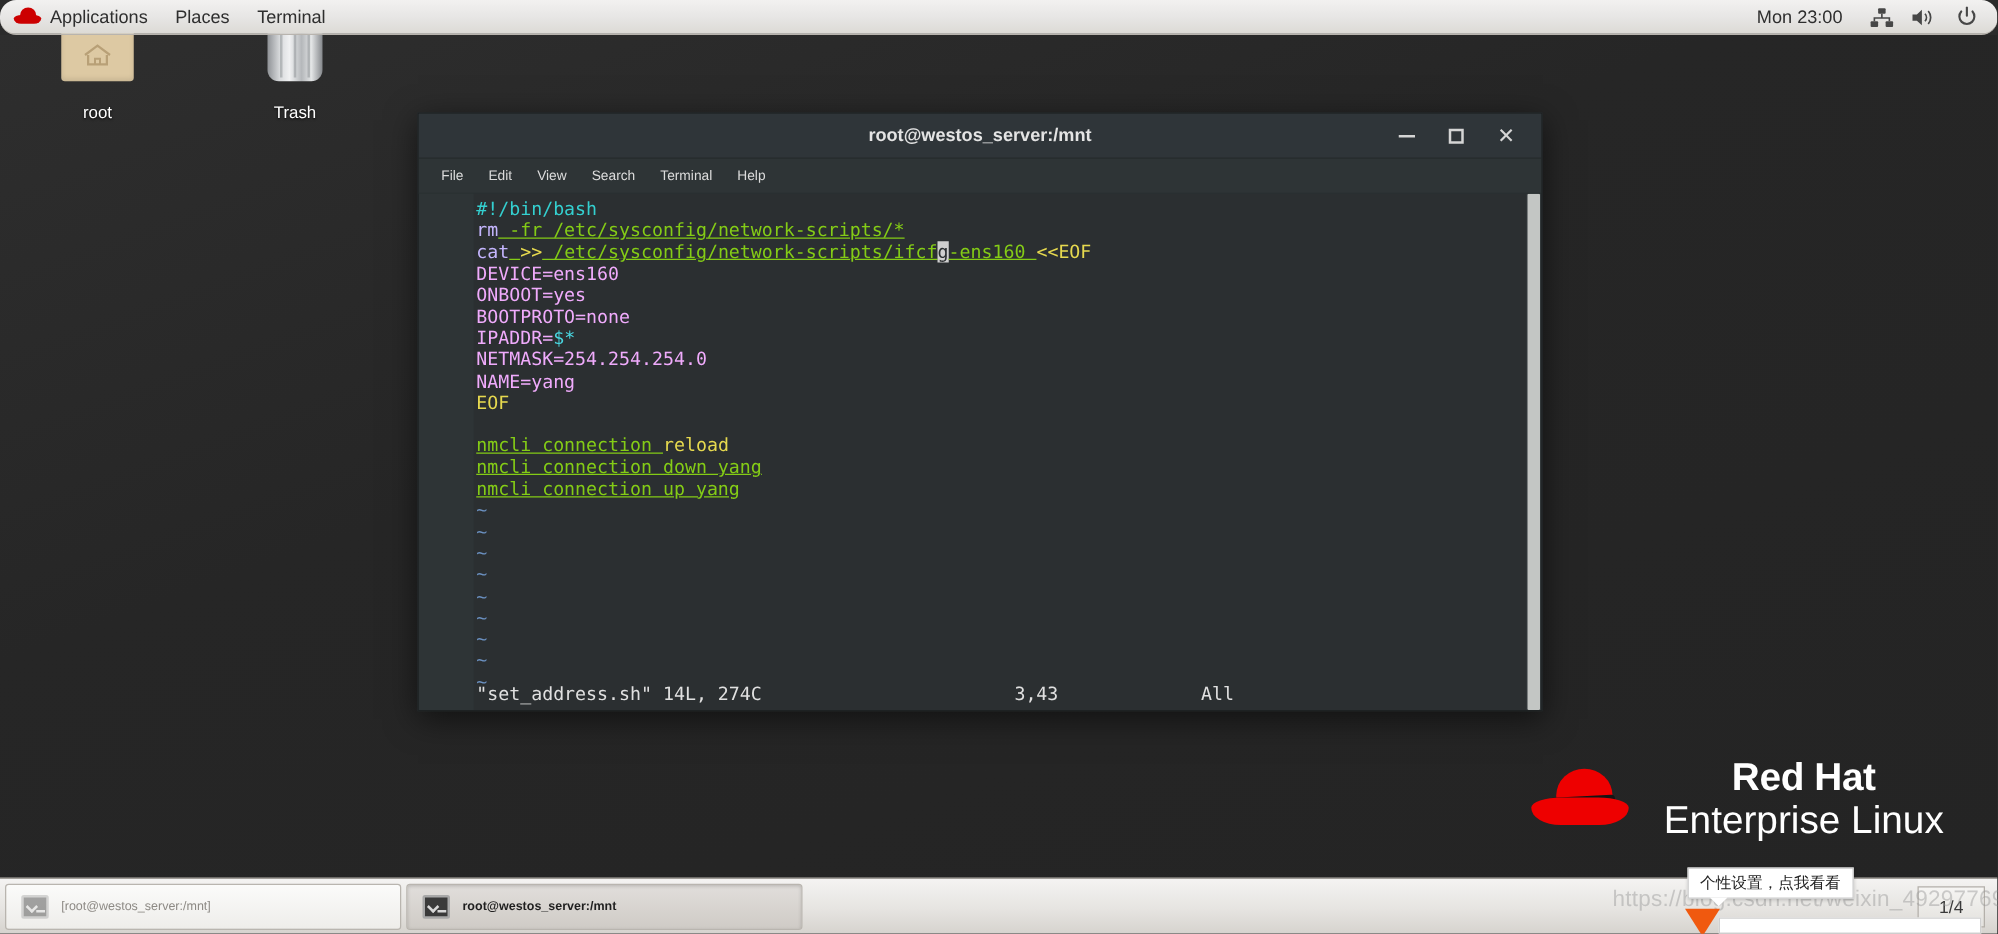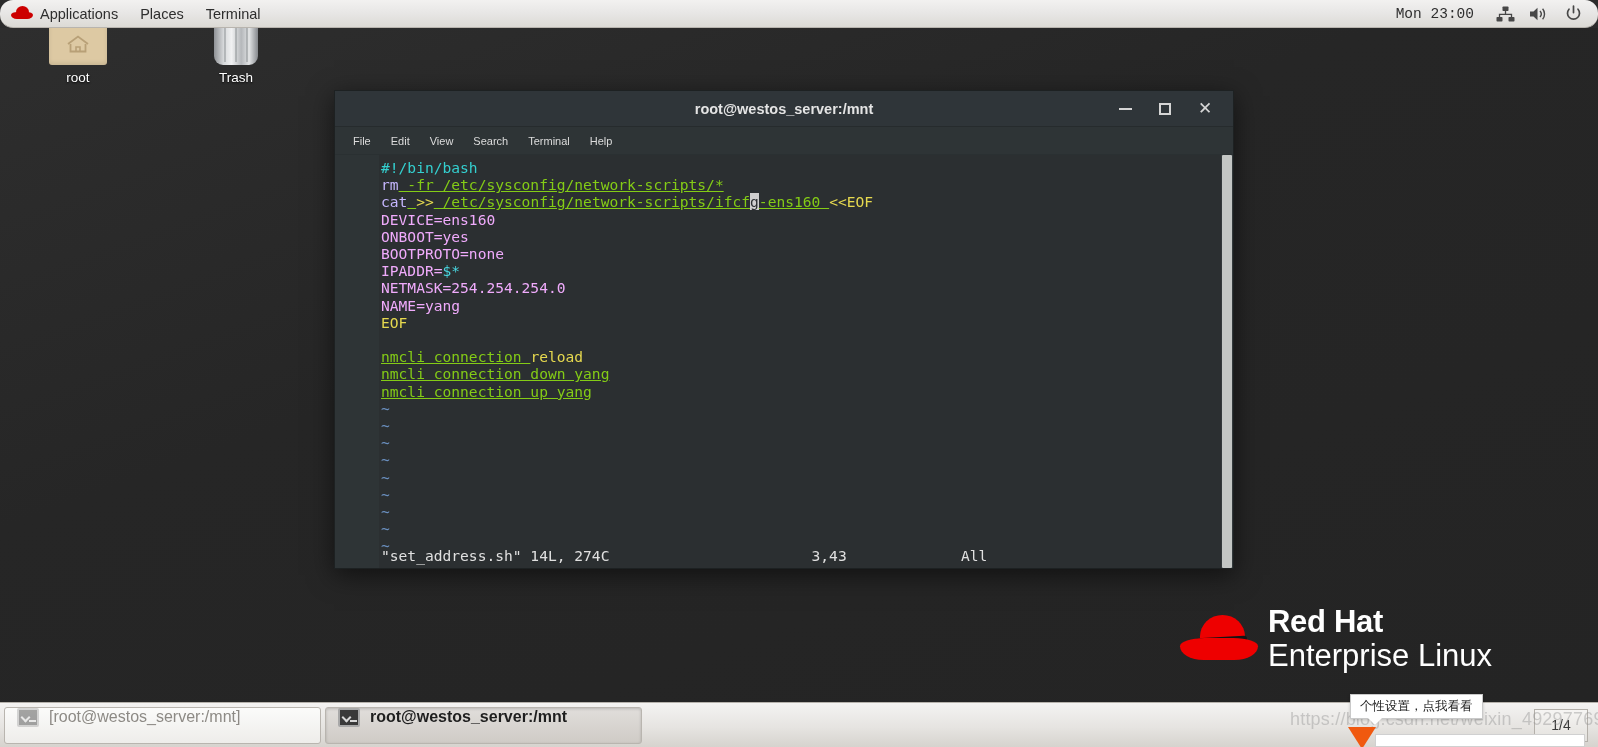--- a/index.html
+++ b/index.html
@@ -43,34 +43,34 @@
     width: 13px; height: 9px; background: #cc0000;
     border-radius: 60% 60% 18% 18% / 85% 85% 20% 20%;
   }
   #rh-logo-small .band {
     position: absolute; left: 4px; bottom: 6px;
     width: 14px; height: 2px; background: #1a1a1a;
     border-radius: 2px;
   }
   #panel-right {
     margin-left: auto; display: flex; align-items: center;
-    gap: 0px; padding-right: 8px; font-family: Liberation Mono, monospace;
+    gap: 0px; padding-right: 8px;
   }
   #clock { padding: 0 14px; font-size: 14.5px; color: #2e2e2e; }
   .tray-icon {
     width: 34px; height: 28px;
     display: flex; align-items: center; justify-content: center;
   }
 
   
   .desktop-icon {
     position: absolute;
     width: 96px;
     display: flex; flex-direction: column;
-    align-items: center; gap: 4px;
+    align-items: center; gap: 16px;
     cursor: default;
   }
   .desktop-icon .label {
     font-size: 13.5px; color: #ffffff;
     text-shadow: 0 1px 2px rgba(0,0,0,0.9);
   }
   
   #icon-root { left: 30px; top: 14px; }
   .folder { width: 62px; height: 52px; position: relative; }
   .folder .tab {
@@ -111,22 +111,22 @@
     background: #f4f6f8; border-radius: 4px 7px 3px 6px;
     transform: rotate(-6deg);
   }
   .trash .ridge {
     position: absolute; top: 16px; width: 2px; height: 34px;
     background: rgba(90,95,100,0.30);
   }
 
   
   #rhel-brand {
-    position: absolute; left: 1180px; top: 606px;
-    display: flex; align-items: center; gap: 10px;
+    position: absolute; left: 1225px; top: 606px;
+    display: flex; align-items: center; gap: 28px; text-align: center;
   }
   #rh-hat { width: 78px; height: 50px; position: relative; }
   #rh-hat .brim {
     position: absolute; left: 0; bottom: 4px;
     width: 78px; height: 22px; background: #ee0000;
     border-radius: 50% 50% 48% 48% / 60% 60% 100% 100%;
   }
   #rh-hat .crown {
     position: absolute; left: 20px; top: 1px;
     width: 45px; height: 30px; background: #ee0000;
@@ -236,25 +236,25 @@
     position: absolute; left: 0; bottom: 0;
     width: 1598px; height: 45px;
     background: linear-gradient(to bottom, #f4f3f2 0%, #e6e4e1 55%, #d6d3ce 100%);
     border-top: 1px solid #b6b2ac;
     display: flex; align-items: center;
     padding: 0 4px;
     gap: 4px;
   }
   .task-btn {
     height: 37px; width: 317px;
-    display: flex; gap: 10px;
+    display: flex; align-items: center; gap: 10px;
     padding: 0 12px;
     border: 1px solid #b9b5af;
     border-radius: 3px;
-    font-size: 16px;
+    font-size: 10px;
   }
   .task-btn.inactive {
     background: linear-gradient(to bottom, #fbfbfa, #eeedea);
     color: #8d8a85;
   }
   .task-btn.active {
     background: linear-gradient(to bottom, #e1dedb, #cfcbc6);
     color: #1f1f1f;
     box-shadow: inset 0 1px 3px rgba(0,0,0,0.18);
     font-weight: bold;

